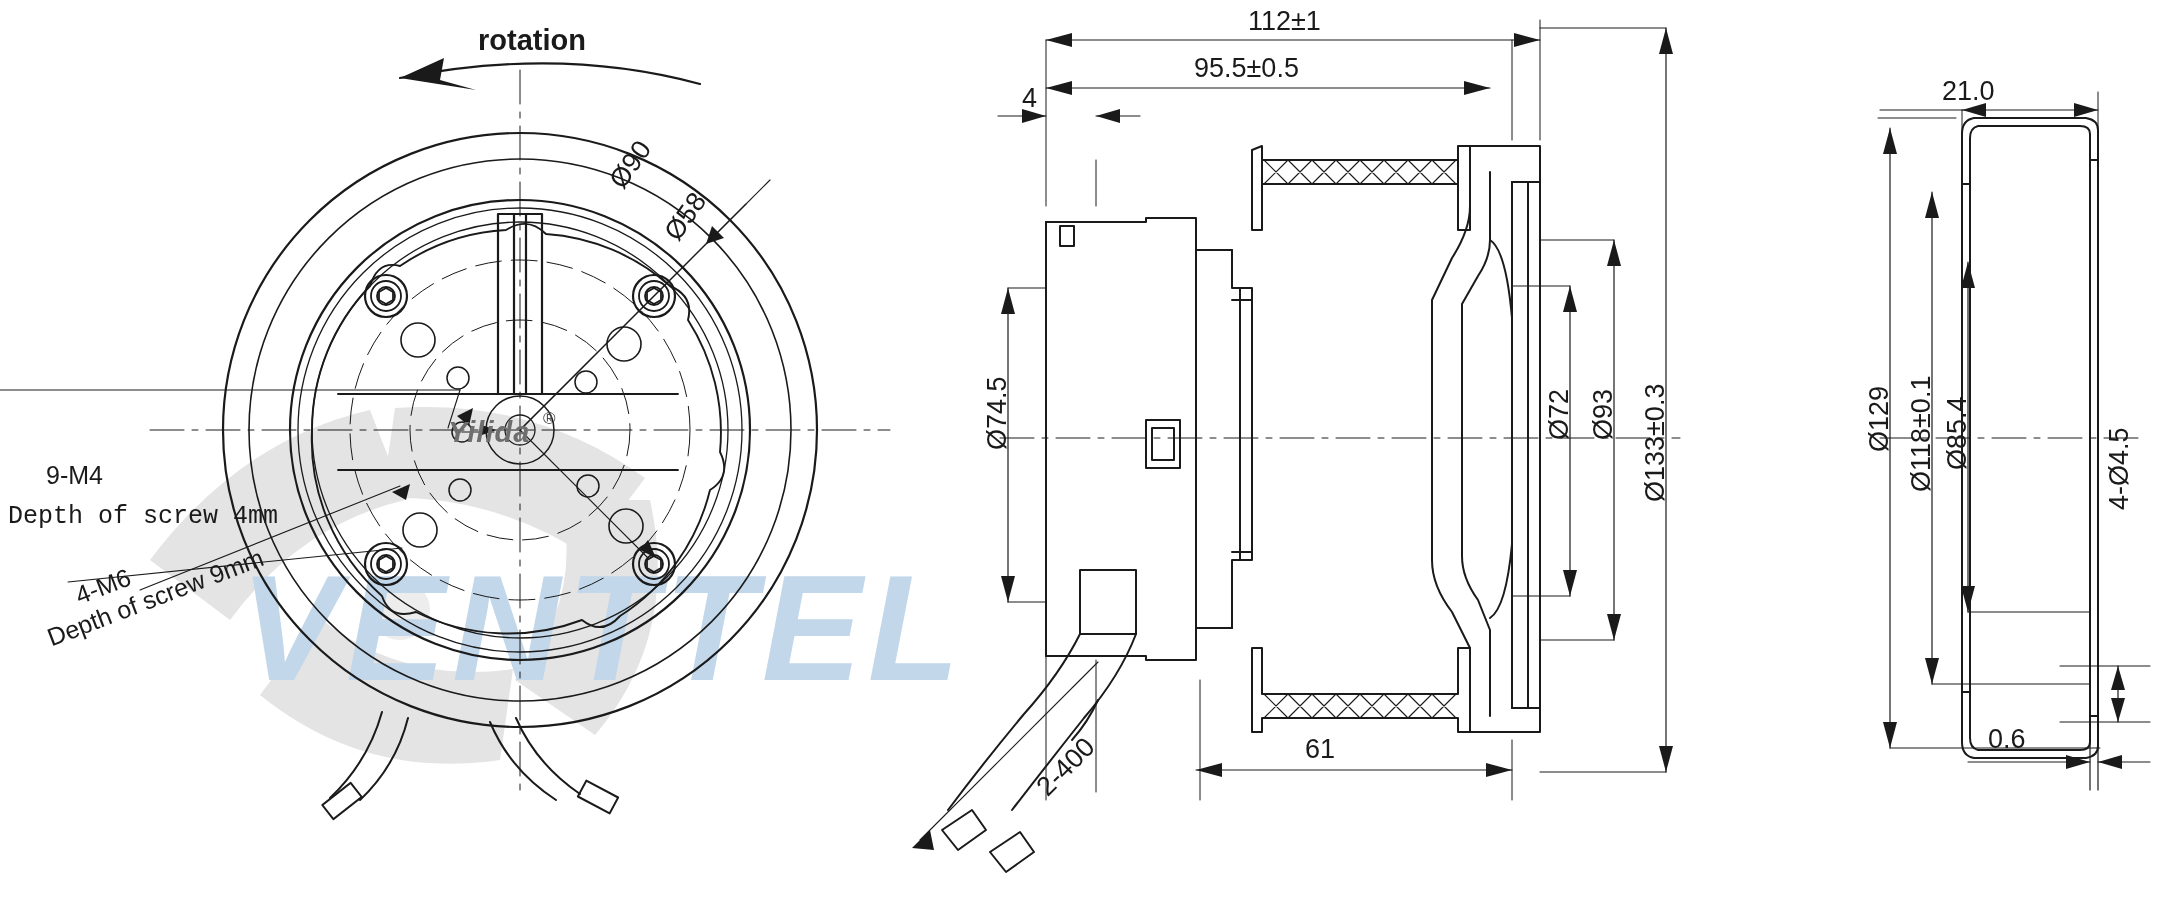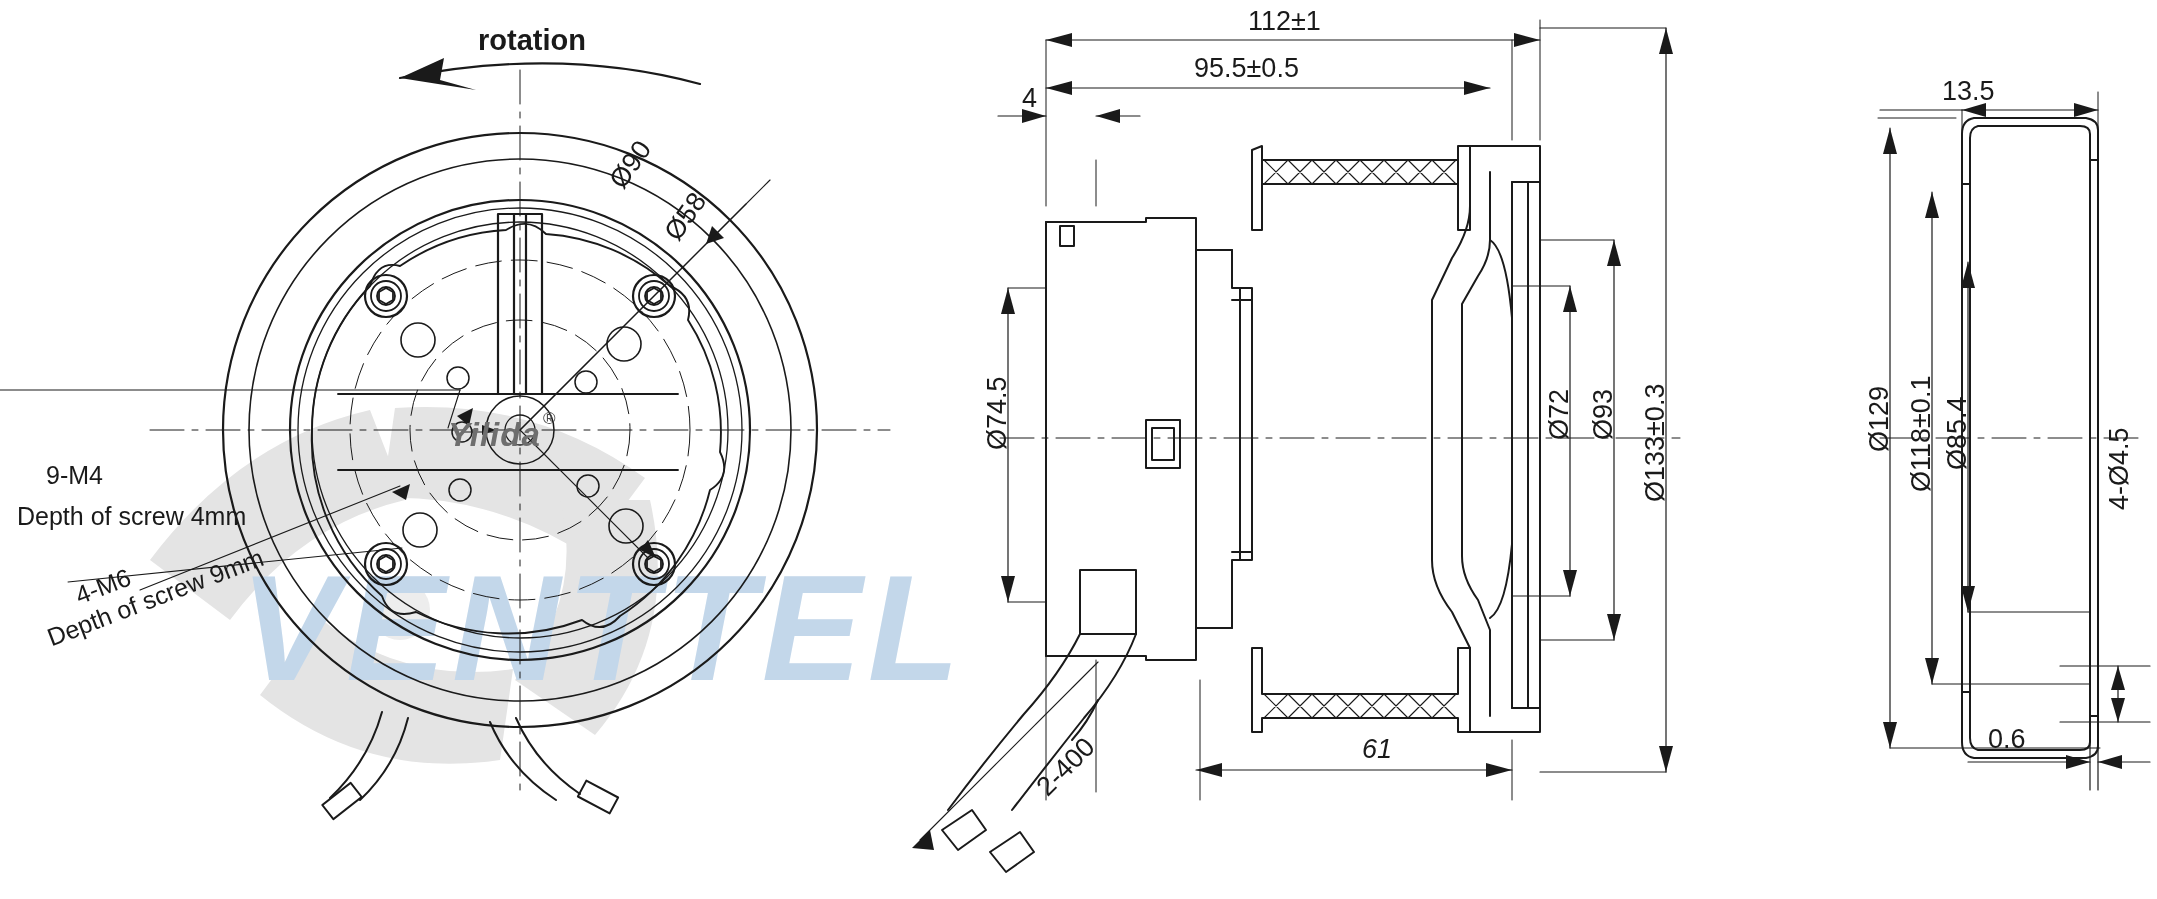--- a/index.html
+++ b/index.html
@@ -379,48 +379,48 @@
     </g>
   </svg>
 
   <div class="lbl" style="left:478px;top:26px;font-size:29px;font-weight:bold;">rotation</div>
 
   <div class="lbl d" style="left:605px;top:178px;transform:rotate(-55deg);transform-origin:left top;">Ø90</div>
 
   <div class="lbl d" style="left:660px;top:230px;transform:rotate(-55deg);transform-origin:left top;">Ø58</div>
 
   <div class="lbl note" style="left:46px;top:463px;">9-M4</div>
-  <div class="lbl note" style="left:17px;top:504px;">Depth of screw 4mm</div>
+  <div class="lbl note" style="left:8px;top:504px;font-family:Liberation Mono, monospace;">Depth of screw 4mm</div>
 
   <div class="lbl note" style="left:72px;top:585px;transform:rotate(-21deg);transform-origin:left top;">4-M6</div>
   <div class="lbl note" style="left:44px;top:627px;transform:rotate(-21deg);transform-origin:left top;">Depth of screw 9mm</div>
 
-  <div class="lbl" style="left:448px;top:418px;font-size:33px;font-style:italic;font-weight:bold;
+  <div class="lbl" style="left:448px;top:418px;font-size:29px;font-style:italic;font-weight:bold;
               color:#6e6e6e;letter-spacing:1px;">Yilida</div>
   <div class="lbl" style="left:543px;top:410px;font-size:17px;color:#4a4a4a;">®</div>
 
   <div class="lbl d" style="left:1248px;top:8px;text-align:center;">112±1</div>
 
   <div class="lbl d" style="left:1194px;top:55px;text-align:right;">95.5±0.5</div>
 
   <div class="lbl d" style="left:1022px;top:85px;">4</div>
 
   <div class="lbl d" style="left:984px;top:450px;transform:rotate(-90deg);transform-origin:left top;">Ø74.5</div>
 
   <div class="lbl d" style="left:1546px;top:440px;transform:rotate(-90deg);transform-origin:left top;">Ø72</div>
 
   <div class="lbl d" style="left:1590px;top:440px;transform:rotate(-90deg);transform-origin:left top;">Ø93</div>
 
   <div class="lbl d" style="left:1642px;top:502px;transform:rotate(-90deg);transform-origin:left top;">Ø133±0.3</div>
 
-  <div class="lbl d" style="left:1362px;top:736px;font-style:italic;">61</div>
+  <div class="lbl d" style="left:1305px;top:736px;">61</div>
 
   <div class="lbl d" style="left:1032px;top:782px;transform:rotate(-45deg);transform-origin:left top;">2-400</div>
 
-  <div class="lbl d" style="left:1942px;top:78px;">13.5</div>
+  <div class="lbl d" style="left:1942px;top:78px;">21.0</div>
 
   <div class="lbl d" style="left:1866px;top:452px;transform:rotate(-90deg);transform-origin:left top;">Ø129</div>
 
   <div class="lbl d" style="left:1908px;top:492px;transform:rotate(-90deg);transform-origin:left top;">Ø118±0.1</div>
 
   <div class="lbl d" style="left:1944px;top:470px;transform:rotate(-90deg);transform-origin:left top;">Ø85.4</div>
 
   <div class="lbl d" style="left:2106px;top:510px;transform:rotate(-90deg);transform-origin:left top;">4-Ø4.5</div>
 
   <div class="lbl d" style="left:1988px;top:726px;">0.6</div>

